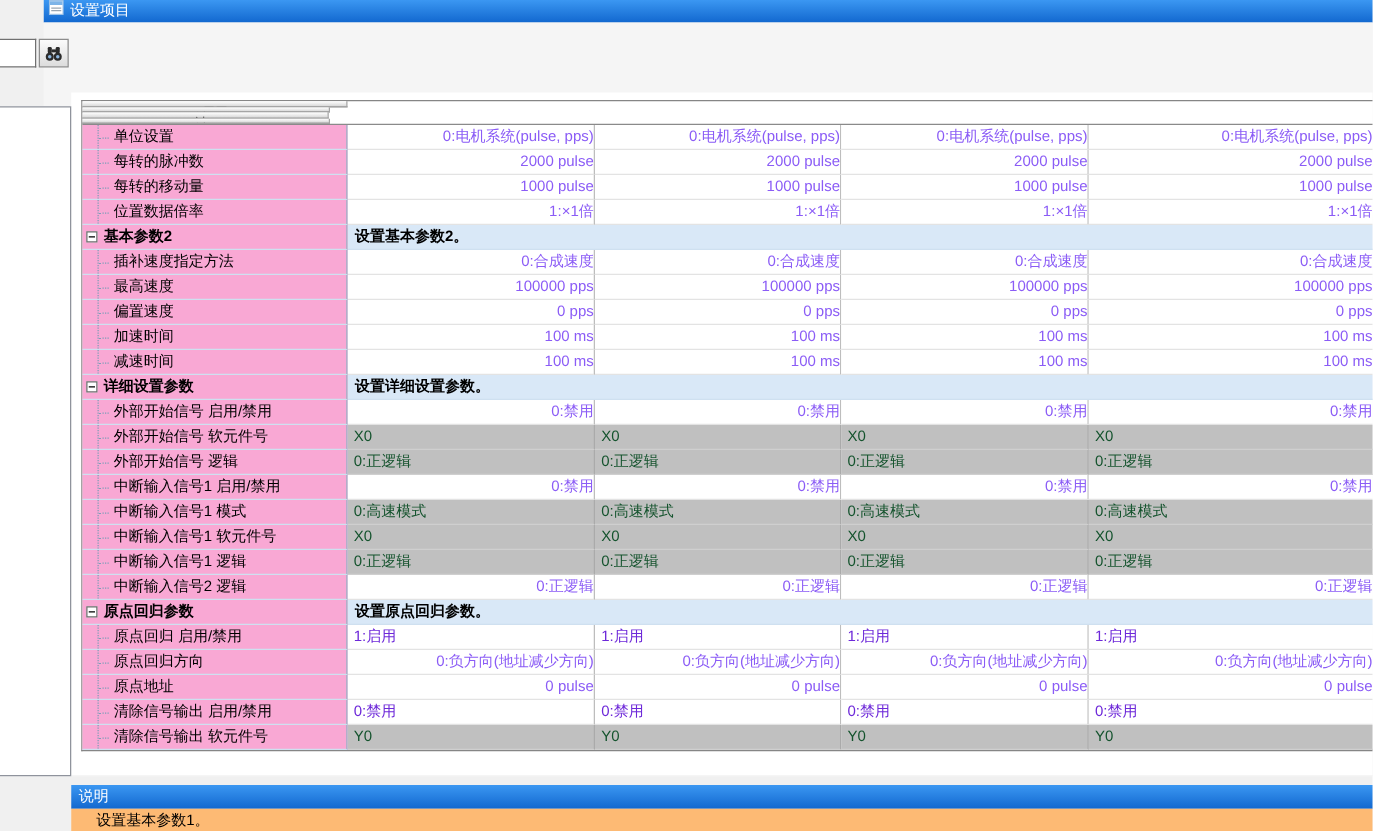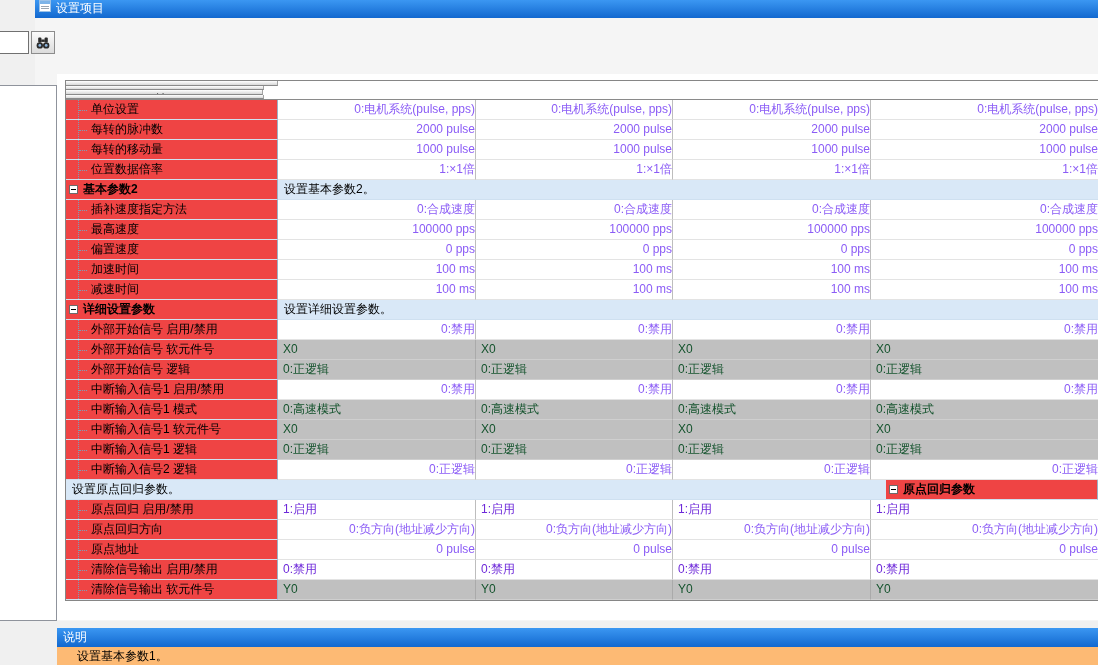--- a/index.html
+++ b/index.html
@@ -59,21 +59,21 @@
   .td {
     border-right: 1px solid #bdbdbd; border-bottom: 1px solid #e3e3e3;
     line-height: 19px; overflow: hidden; white-space: nowrap;
   }
   .c0 { width: 212px; }
   .c1 { width: 198px; }
   .c2 { width: 197px; }
   .c3 { width: 198px; }
   .c4 { flex: 1; min-width: 0; border-right: none !important; }
   .left-cell {
-    background: #ef4444; border-right: 1px solid #9ab0c6; border-bottom: 1px solid #cfe0f0;
+    background: #f9a8d4; border-right: 1px solid #9ab0c6; border-bottom: 1px solid #cfe0f0;
     position: relative;
   }
   .item-row .left-cell::before {
     content: ""; position: absolute; left: 12px; top: 0; bottom: 0;
     border-left: 1px dotted #7e9cb8;
   }
   .item-row .left-cell::after {
     content: ""; position: absolute; left: 13px; top: 10px; width: 8px;
     border-top: 1px dotted #7e9cb8;
   }
@@ -85,21 +85,21 @@
   }
   .collapse-box::after {
     content: ""; position: absolute; left: 1px; right: 1px; top: 3px;
     border-top: 1px solid #000;
   }
   .val { padding-left: 5px; background: #fff; cursor: default; }
   .val.blue  { color: #8b5cf6; text-align: right; }
   .val.black { color: #6d28d9; }
   .val.gray  { background: #c0c0c0; color: #14532d; border-bottom-color: #cfcfcf; border-right-color: #aaaaaa; }
   .section-span {
-    flex: 1; min-width: 0; background: #d9e8f7; font-weight: normal;
+    flex: 1; min-width: 0; background: #d9e8f7; font-weight: bold;
     padding-left: 6px; border-right: none; border-bottom: 1px solid #cfe0f0;
   }
   
   .desc-bar {
     position: absolute; left: 57px; top: 628px; width: 1041px; height: 19px;
     background: linear-gradient(180deg, #3b97f2 0%, #1268cf 100%);
     color: #fff; line-height: 19px; padding-left: 6px;
   }
   .desc-area {
     position: absolute; left: 57px; top: 647px; width: 1041px; height: 18px;
@@ -308,25 +308,25 @@
       <div class="tr item-row">
         <div class="td c0 left-cell">
           <span class="item-label">中断输入信号2 逻辑</span>
         </div>
         <div class="td c1 val blue">0:正逻辑</div>
         <div class="td c2 val blue">0:正逻辑</div>
         <div class="td c3 val blue">0:正逻辑</div>
         <div class="td c4 val blue">0:正逻辑</div>
       </div>
       <div class="tr section-row">
-        <div class="td section-span">设置原点回归参数。</div>
         <div class="td c0 left-cell">
           <span class="collapse-box"></span>
           <span class="sec-label">原点回归参数</span>
         </div>
+        <div class="td section-span">设置原点回归参数。</div>
       </div>
       <div class="tr item-row">
         <div class="td c0 left-cell">
           <span class="item-label">原点回归 启用/禁用</span>
         </div>
         <div class="td c1 val black">1:启用</div>
         <div class="td c2 val black">1:启用</div>
         <div class="td c3 val black">1:启用</div>
         <div class="td c4 val black">1:启用</div>
       </div>

